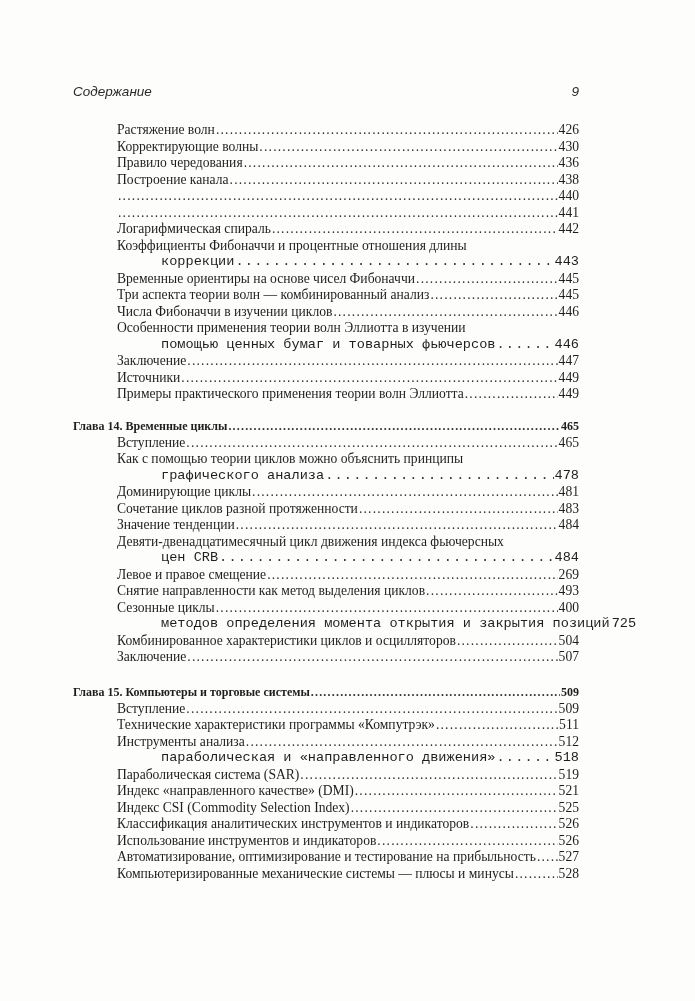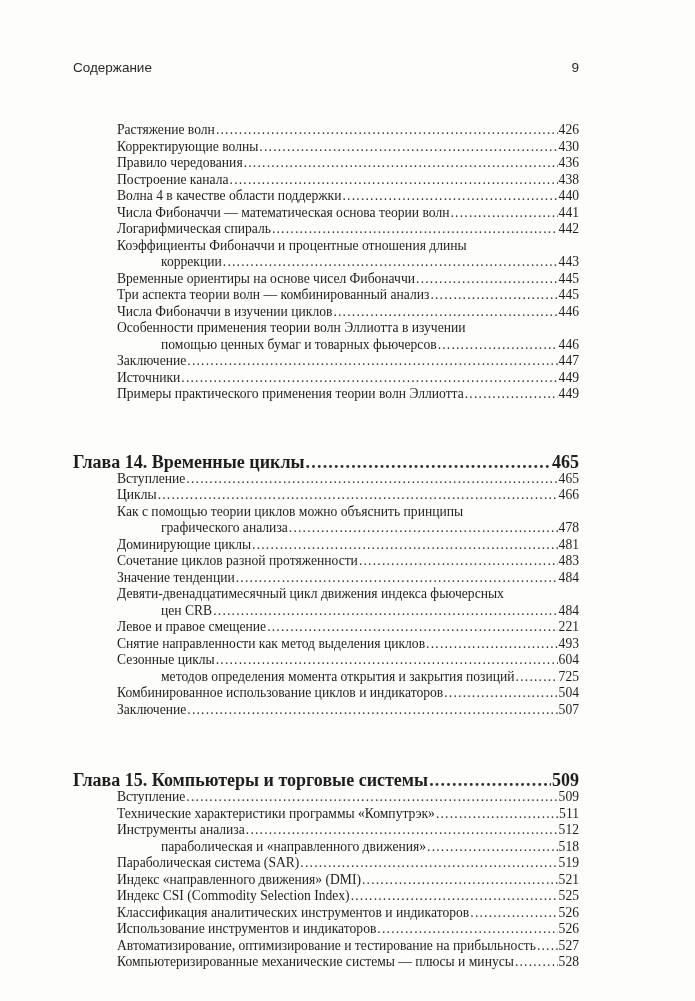--- a/index.html
+++ b/index.html
@@ -2,33 +2,33 @@
 <html><head>
   <meta charset="utf-8">
   <style>
     html, body { margin: 0; padding: 0; }
     body {
       width: 695px; height: 1001px; background: #fdfdfb; position: relative; overflow: hidden;
       color: #1e1e1e;
       font-family: "Liberation Serif", "DejaVu Serif", serif;
     }
     .running-head {
-      position: absolute; top: 60px; left: 73px; width: 506px; height: 20px;
-      font-family: "Liberation Sans", "DejaVu Sans", sans-serif; font-size: 13.5px; color: #2a2a2a;
+      position: absolute; top: 84px; left: 73px; width: 506px; height: 20px;
+      font-family: "Liberation Sans", "DejaVu Sans", sans-serif; font-size: 13.5px; color: #2a2a2a; font-style: italic;
     }
     .running-head .title { position: absolute; left: 0; top: 0; }
     .running-head .page { position: absolute; right: 0; top: 0; }
     .toc { position: absolute; left: 73px; width: 506px; top: 122px; }
     .row {
       position: relative; font-size: 13.6px; line-height: 16.5px; height: 16.5px;
       display: flex; align-items: flex-start; white-space: nowrap;
     }
     .row.entry { padding-left: 44px; }
-    .row.entry.cont { padding-left: 88px; }
-    .row.chapter { font-weight: bold; font-size: 18px; line-height: 18px; height: 18px; padding-left: 0; margin-top: 36px; }
+    .row.entry.cont { padding-left: 88px; font-family: Liberation Mono, monospace; }
+    .row.chapter { font-weight: bold; font-size: 12px; line-height: 18px; height: 18px; padding-left: 0; }
     .row .label { flex: 0 0 auto; }
     .row .leader {
       flex: 1 1 auto; overflow: hidden; margin: 0 1px;
       letter-spacing: 1.2px; color: #333;
     }
     .row .leader::before {
       content: "....................................................................................................................................................................................................";
     }
     .row .pg { flex: 0 0 auto; text-align: right; }
     .gap-before-ch14 { height: 14px; }
@@ -58,26 +58,24 @@
         <span class="label">Правило чередования</span>
         <span class="leader"></span>
         <span class="pg">436</span>
       </div>
       <div class="row entry">
         <span class="label">Построение канала</span>
         <span class="leader"></span>
         <span class="pg">438</span>
       </div>
       <div class="row entry">
-        <span class="label">Волна 4 в качестве области поддержки</span>
         <span class="leader"></span>
         <span class="pg">440</span>
       </div>
       <div class="row entry">
-        <span class="label">Числа Фибоначчи — математическая основа теории волн</span>
         <span class="leader"></span>
         <span class="pg">441</span>
       </div>
       <div class="row entry">
         <span class="label">Логарифмическая спираль</span>
         <span class="leader"></span>
         <span class="pg">442</span>
       </div>
       <div class="row entry head-only">
         <span class="label">Коэффициенты Фибоначчи и процентные отношения длины</span>
@@ -131,25 +129,20 @@
     <span class="label">Глава 14. Временные циклы</span>
     <span class="leader"></span>
     <span class="pg">465</span>
   </div>
   <div id="sec-ch14">
       <div class="row entry">
         <span class="label">Вступление</span>
         <span class="leader"></span>
         <span class="pg">465</span>
       </div>
-      <div class="row entry">
-        <span class="label">Циклы</span>
-        <span class="leader"></span>
-        <span class="pg">466</span>
-      </div>
       <div class="row entry head-only">
         <span class="label">Как с помощью теории циклов можно объяснить принципы</span>
       </div>
       <div class="row entry cont">
         <span class="label">графического анализа</span>
         <span class="leader"></span>
         <span class="pg">478</span>
       </div>
       <div class="row entry">
         <span class="label">Доминирующие циклы</span>
@@ -170,39 +163,39 @@
         <span class="label">Девяти-двенадцатимесячный цикл движения индекса фьючерсных</span>
       </div>
       <div class="row entry cont">
         <span class="label">цен CRB</span>
         <span class="leader"></span>
         <span class="pg">484</span>
       </div>
       <div class="row entry">
         <span class="label">Левое и правое смещение</span>
         <span class="leader"></span>
-        <span class="pg">221</span>
+        <span class="pg">269</span>
       </div>
       <div class="row entry">
         <span class="label">Снятие направленности как метод выделения циклов</span>
         <span class="leader"></span>
         <span class="pg">493</span>
       </div>
       <div class="row entry">
         <span class="label">Сезонные циклы</span>
         <span class="leader"></span>
-        <span class="pg">604</span>
+        <span class="pg">400</span>
       </div>
       <div class="row entry cont">
         <span class="label">методов определения момента открытия и закрытия позиций</span>
         <span class="leader"></span>
         <span class="pg">725</span>
       </div>
       <div class="row entry">
-        <span class="label">Комбинированное использование циклов и индикаторов</span>
+        <span class="label">Комбинированное характеристики циклов и осцилляторов</span>
         <span class="leader"></span>
         <span class="pg">504</span>
       </div>
       <div class="row entry">
         <span class="label">Заключение</span>
         <span class="leader"></span>
         <span class="pg">507</span>
       </div>
     </div>
   <div class="gap-before-ch15"></div>
@@ -231,21 +224,21 @@
         <span class="label">параболическая и «направленного движения»</span>
         <span class="leader"></span>
         <span class="pg">518</span>
       </div>
       <div class="row entry">
         <span class="label">Параболическая система (SAR)</span>
         <span class="leader"></span>
         <span class="pg">519</span>
       </div>
       <div class="row entry">
-        <span class="label">Индекс «направленного движения» (DMI)</span>
+        <span class="label">Индекс «направленного качестве» (DMI)</span>
         <span class="leader"></span>
         <span class="pg">521</span>
       </div>
       <div class="row entry">
         <span class="label">Индекс CSI (Commodity Selection Index)</span>
         <span class="leader"></span>
         <span class="pg">525</span>
       </div>
       <div class="row entry">
         <span class="label">Классификация аналитических инструментов и индикаторов</span>

